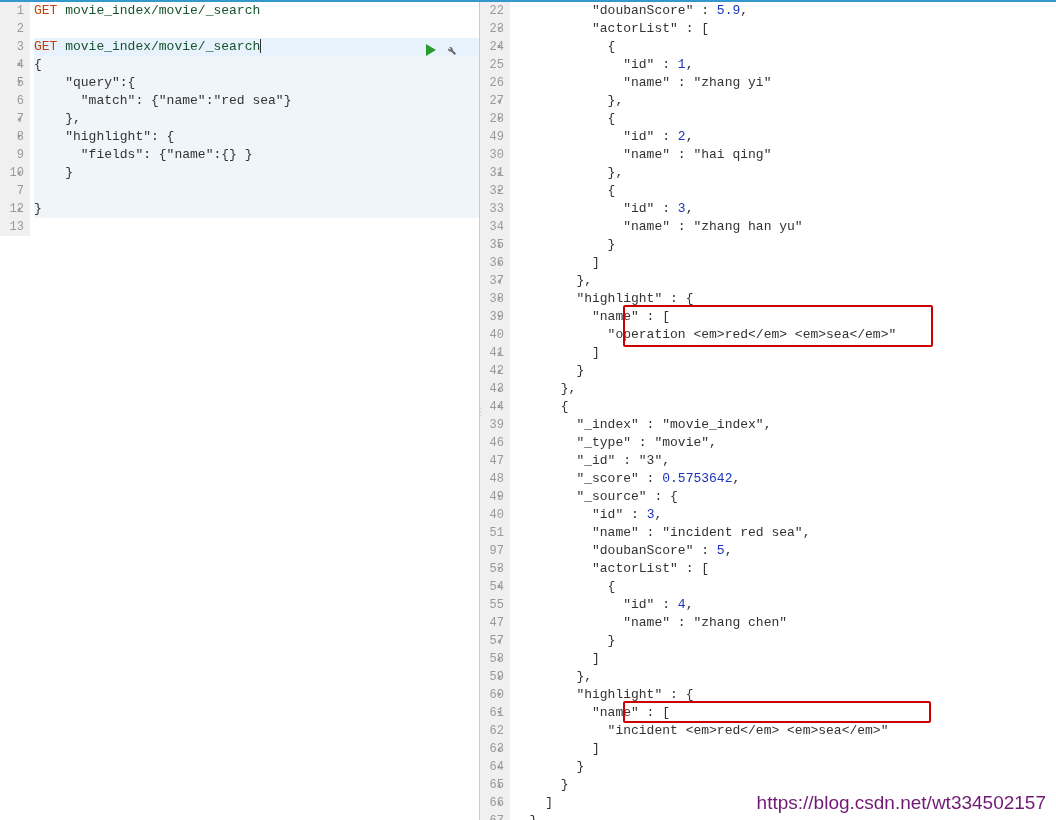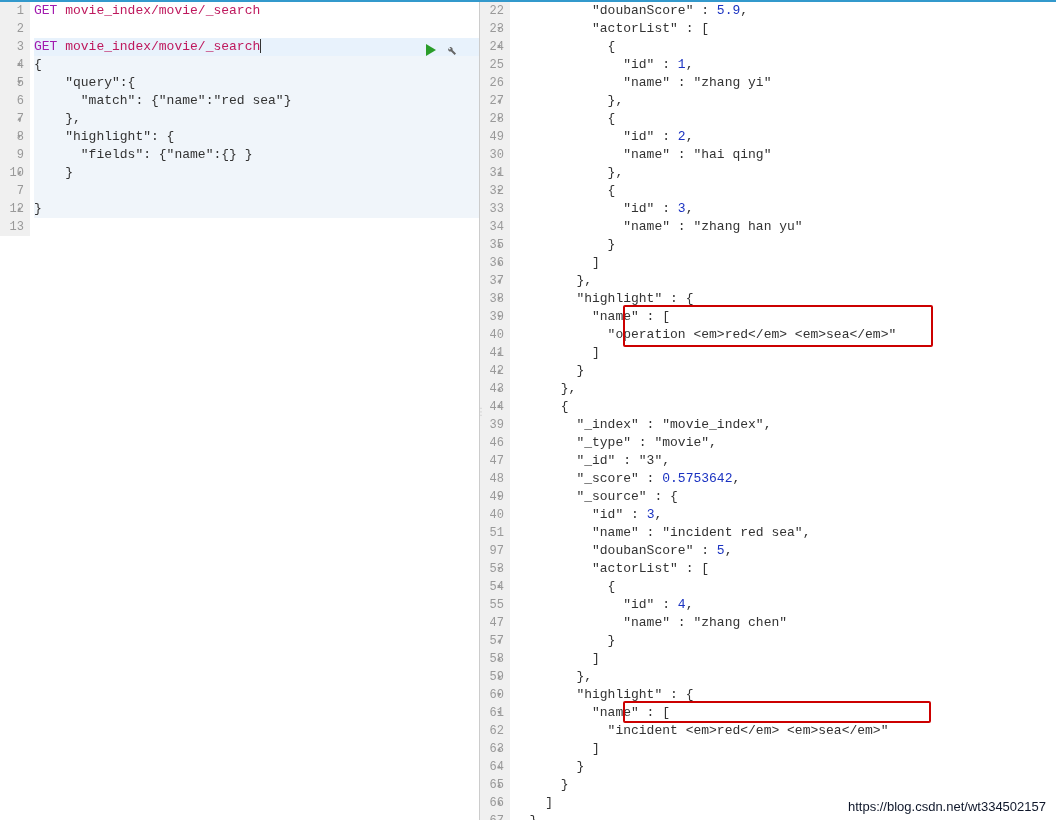--- a/index.html
+++ b/index.html
@@ -6,29 +6,29 @@
 body { font-family: Menlo, Monaco, Consolas, 'Courier New', monospace; font-size: 13px; background: #fff; color: #333; display: flex; height: 820px; width: 1056px; overflow: hidden; border-top: 2px solid #3399cc; }
 .panel { position: relative; }
 .left-panel { width: 480px; border-right: 1px solid #ccc; }
 .right-panel { flex: 1; position: relative; }
 .gutter { width: 30px; background: #f0f0f0; text-align: right; padding-right: 6px; color: #999; font-size: 12px; line-height: 18px; user-select: none; float: left; }
 .gutter .ln { height: 18px; position: relative; }
 .code-area { margin-left: 30px; padding-left: 4px; }
 .line { height: 18px; line-height: 18px; white-space: pre; }
 .hl-line { background: #e8f2fc; }
 .hl-block { background: #f0f5fa; }
-.method { color: #a21caf; }
-.path { color: #be185d; }
+.method { color: #c2410c; }
+.path { color: #14532d; }
 .num { color: #1a32c1; }
 .fold { position: absolute; right: 2px; top: 0; font-size: 9px; color: #999; line-height: 18px; }
 .action-icons { position: absolute; left: 425px; top: 42px; display: flex; gap: 8px; align-items: center; }
 .cursor-mark { border-right: 1.5px solid #333; display: inline-block; height: 14px; vertical-align: middle; margin-bottom: 2px; }
 .highlight-box { border: 2px solid #cc0000; position: absolute; pointer-events: none; border-radius: 2px; }
 .resize-handle { position: absolute; left: -4px; top: 50%; width: 8px; height: 30px; cursor: col-resize; color: #ccc; font-size: 10px; line-height: 4px; text-align: center; }
-.watermark { position: absolute; right: 10px; bottom: 6px; color: #0f172a; font-size: 13px; font-family: Arial, sans-serif; pointer-events: none; }
+.watermark { position: absolute; right: 10px; bottom: 6px; color: #701a75; font-size: 19px; font-family: Arial, sans-serif; pointer-events: none; }
 </style>
 </head>
 <body>
 
 <div class="panel left-panel">
   <div class="gutter" id="left-gutter">
       <div class="ln">1</div>
       <div class="ln">2</div>
       <div class="ln">3</div>
       <div class="ln">4<span class="fold">▾</span></div>

